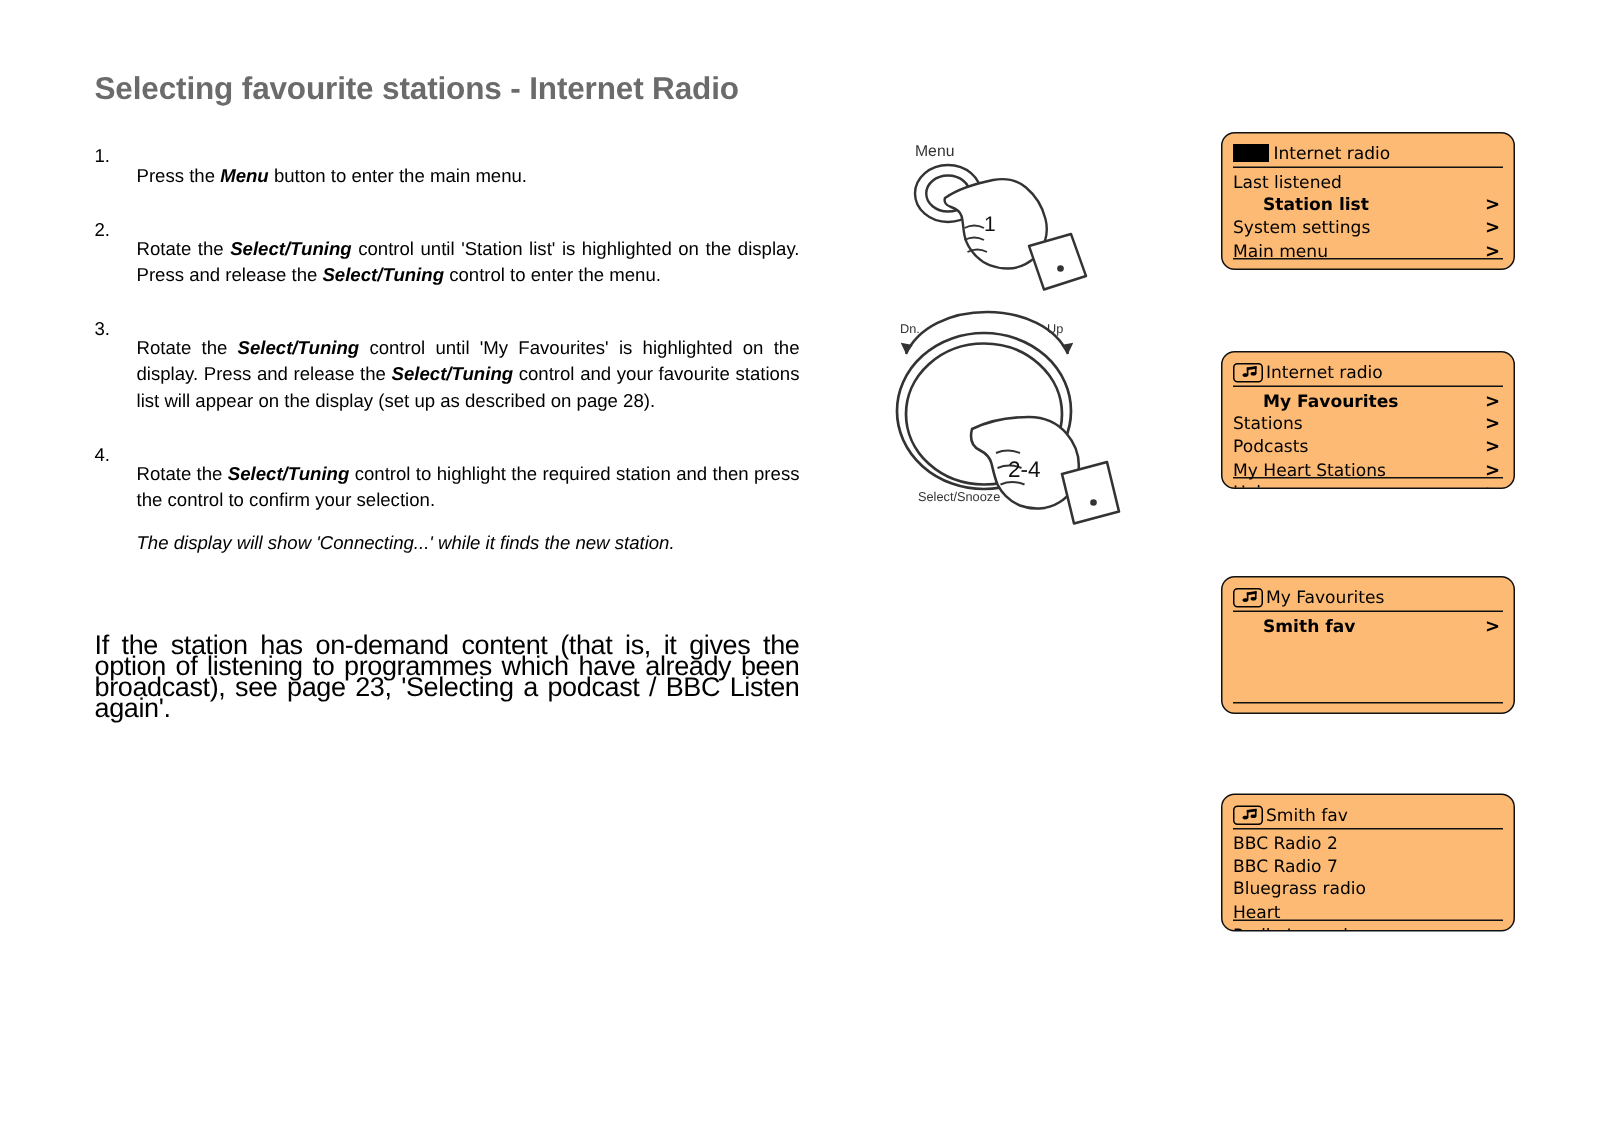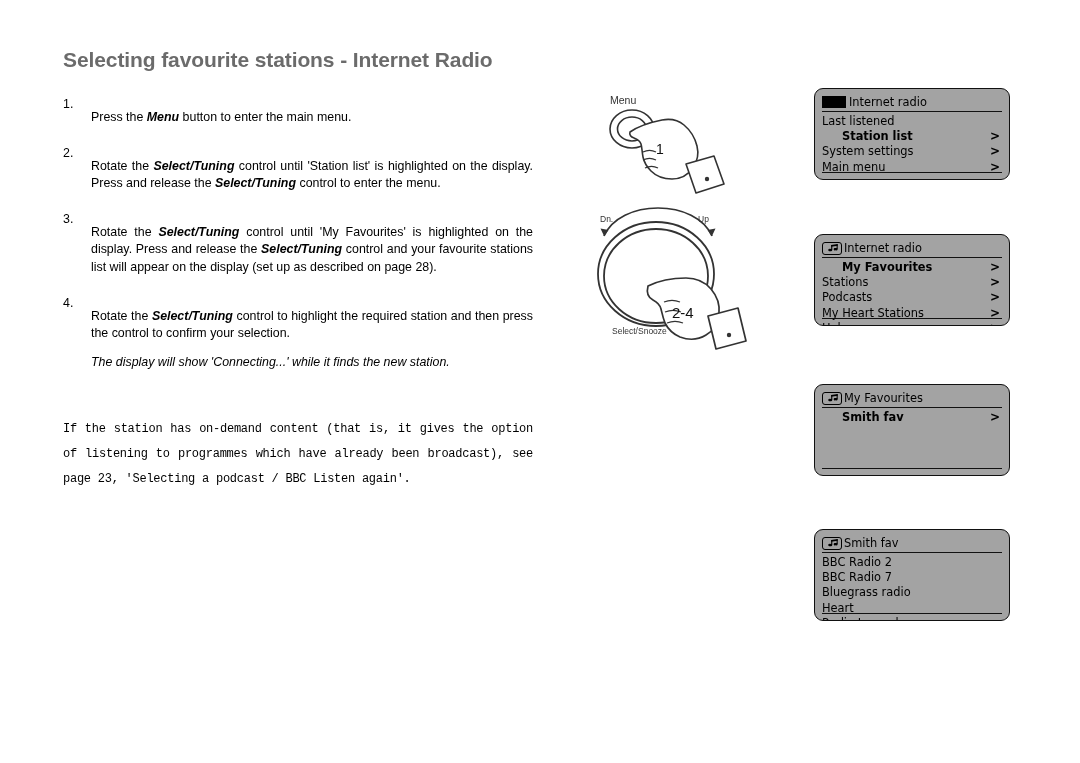--- a/index.html
+++ b/index.html
@@ -64,25 +64,24 @@
     font-style: italic;
   }
 
   .notes {
     position: absolute;
     left: 63px;
     top: 405px;
     width: 470px;
   }
   .note {
-    font-size: 12px;
-    line-height: 25px;
+    font-size: 18px;
+    line-height: 14px;
     text-align: justify;
     margin-bottom: 11px;
-    font-family: Liberation Mono, monospace;
   }
   .note.tight {
     
     letter-spacing: -0.25px;
   }
 
   
   .page-number {
     position: absolute;
     left: 70px;
@@ -102,21 +101,21 @@
   .illus svg { display: block; overflow: visible; }
 
   
   .lcd {
     position: absolute;
     width: 196px;
     height: 92px;
     box-sizing: border-box;
     border: 1.6px solid #111;
     border-radius: 9px;
-    background: #a3a3a3;
+    background: #fdba74;
     padding: 5px 7px 0 7px;
     font-family: "DejaVu Sans", sans-serif;
     overflow: hidden;
   }
   .lcd::after {
     
     content: "";
     position: absolute;
     left: 7px;
     right: 7px;

